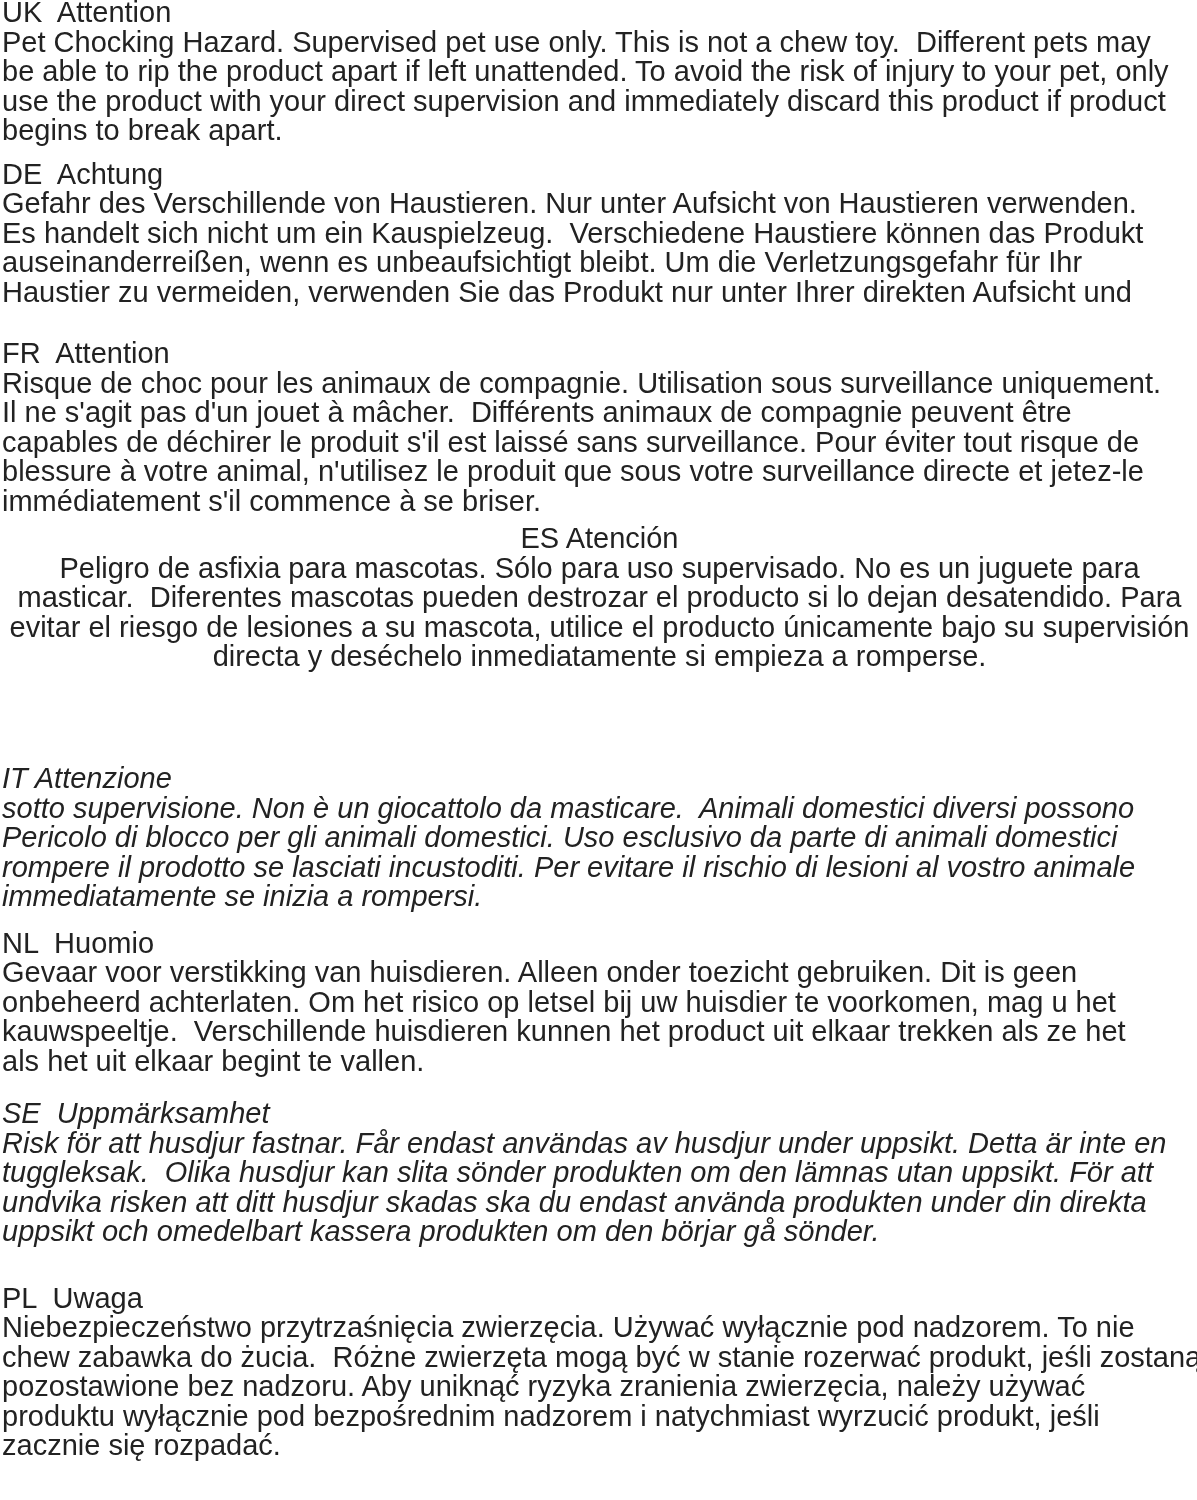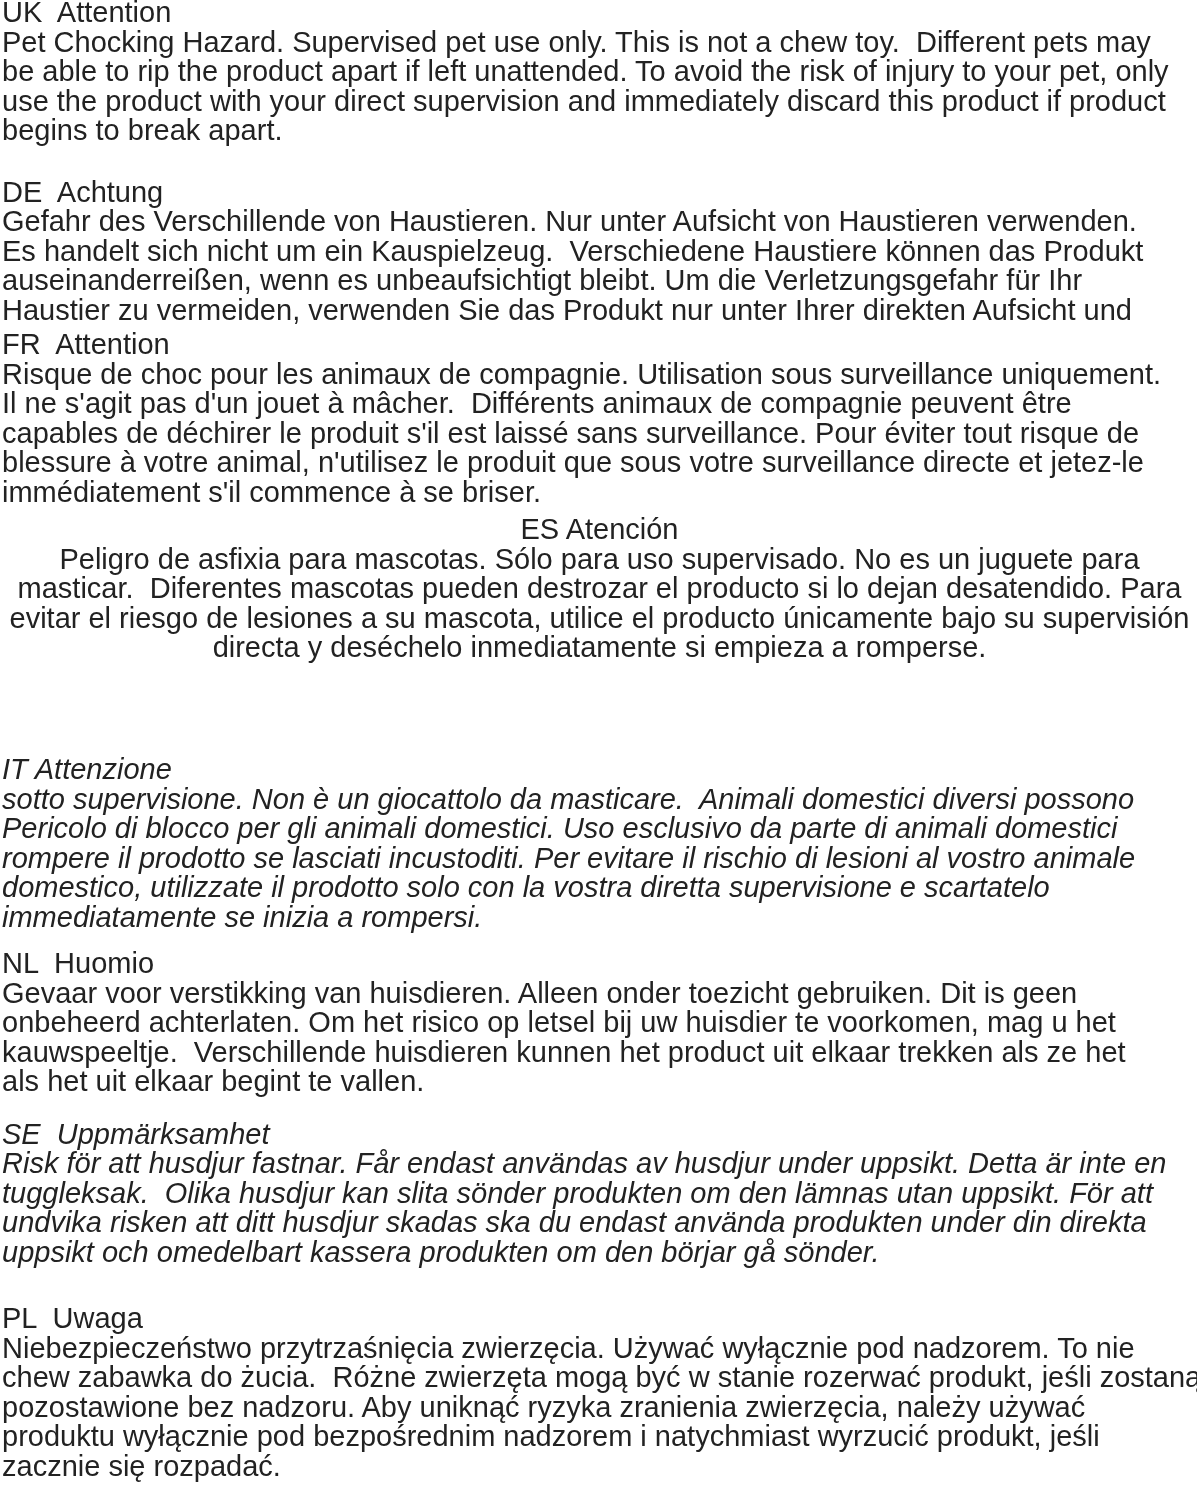--- a/index.html
+++ b/index.html
@@ -36,22 +36,22 @@
   }
   .warn-body {
     margin: 0;
     padding: 0;
   }
   .line {
     white-space: pre;
     height: 29.5px;
   }
   
-  .sec-de { margin-top: 32px; }
-  .sec-fr { margin-top: 5px; }
+  .sec-de { margin-top: 14px; }
+  .sec-fr { margin-top: 32px; }
   .sec-es { margin-top: 8px; text-align: center; }
   .sec-it { margin-top: 92.5px; font-style: italic; }   
   .sec-nl { margin-top: 17px; }
   .sec-se { margin-top: 23px; font-style: italic; }
   .sec-pl { margin-top: 37px; }
 </style>
 </head>
 <body style="background: rgb(255, 255, 255); color: rgb(34, 34, 34);">
 
 <div class="label-page">
@@ -96,21 +96,20 @@
         <div class="line">directa y deséchelo inmediatamente si empieza a romperse.</div>
       </div>
   </section>
 
   <section class="warn-section sec-it">
     <h2 class="warn-heading">IT Attenzione</h2>
     <div class="warn-body">
         <div class="line">sotto supervisione. Non è un giocattolo da masticare.  Animali domestici diversi possono</div>
         <div class="line">Pericolo di blocco per gli animali domestici. Uso esclusivo da parte di animali domestici</div>
         <div class="line">rompere il prodotto se lasciati incustoditi. Per evitare il rischio di lesioni al vostro animale</div>
-        <div class="line">domestico, utilizzate il prodotto solo con la vostra diretta supervisione e scartatelo</div>
         <div class="line">immediatamente se inizia a rompersi.</div>
       </div>
   </section>
 
   <section class="warn-section sec-nl">
     <h2 class="warn-heading">NL  Huomio</h2>
     <div class="warn-body">
         <div class="line">Gevaar voor verstikking van huisdieren. Alleen onder toezicht gebruiken. Dit is geen</div>
         <div class="line">onbeheerd achterlaten. Om het risico op letsel bij uw huisdier te voorkomen, mag u het</div>
         <div class="line">kauwspeeltje.  Verschillende huisdieren kunnen het product uit elkaar trekken als ze het</div>

